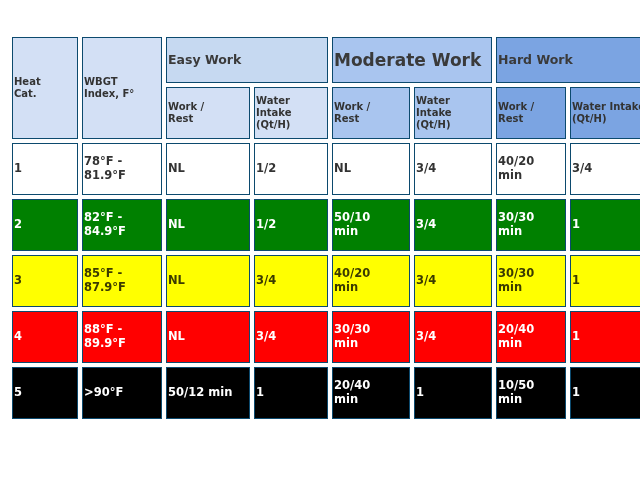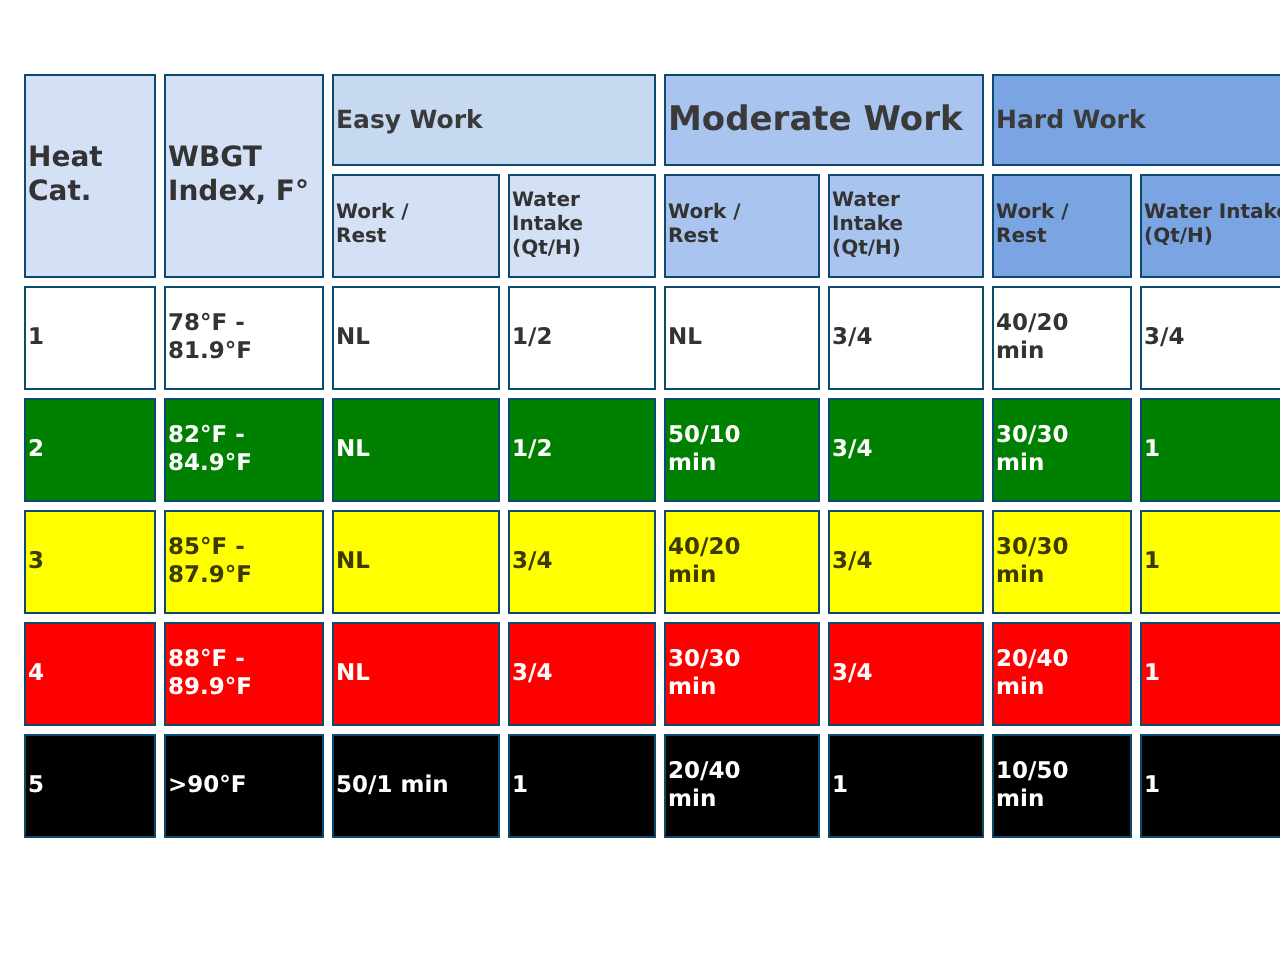--- a/index.html
+++ b/index.html
@@ -34,21 +34,21 @@
     font-weight: bold;
     padding: 2px 1px;
     line-height: 1.18;
     word-wrap: break-word;
   }
 
   
   th.hdr-stub {
     background: #d3e0f5;
     color: #333333;
-    font-size: 14px;
+    font-size: 10px;
   }
   th.grp-easy {
     background: #c6d9f1;
     color: #3a3a3a;
     font-size: 12.5px;
   }
   th.grp-moderate {
     background: #a9c5ef;
     color: #3a3a3a;
     font-size: 17px;
@@ -168,21 +168,21 @@
           <td class="cell">NL</td>
           <td class="cell">3/4</td>
           <td class="cell">30/30<br>min</td>
           <td class="cell">3/4</td>
           <td class="cell">20/40<br>min</td>
           <td class="cell">1</td>
         </tr>
         <tr class="band-black">
           <td class="cell">5</td>
           <td class="cell">&gt;90°F</td>
-          <td class="cell">50/1 min</td>
+          <td class="cell">50/12 min</td>
           <td class="cell">1</td>
           <td class="cell">20/40<br>min</td>
           <td class="cell">1</td>
           <td class="cell">10/50<br>min</td>
           <td class="cell">1</td>
         </tr>
       </tbody>
   </table>
 </div>
 

